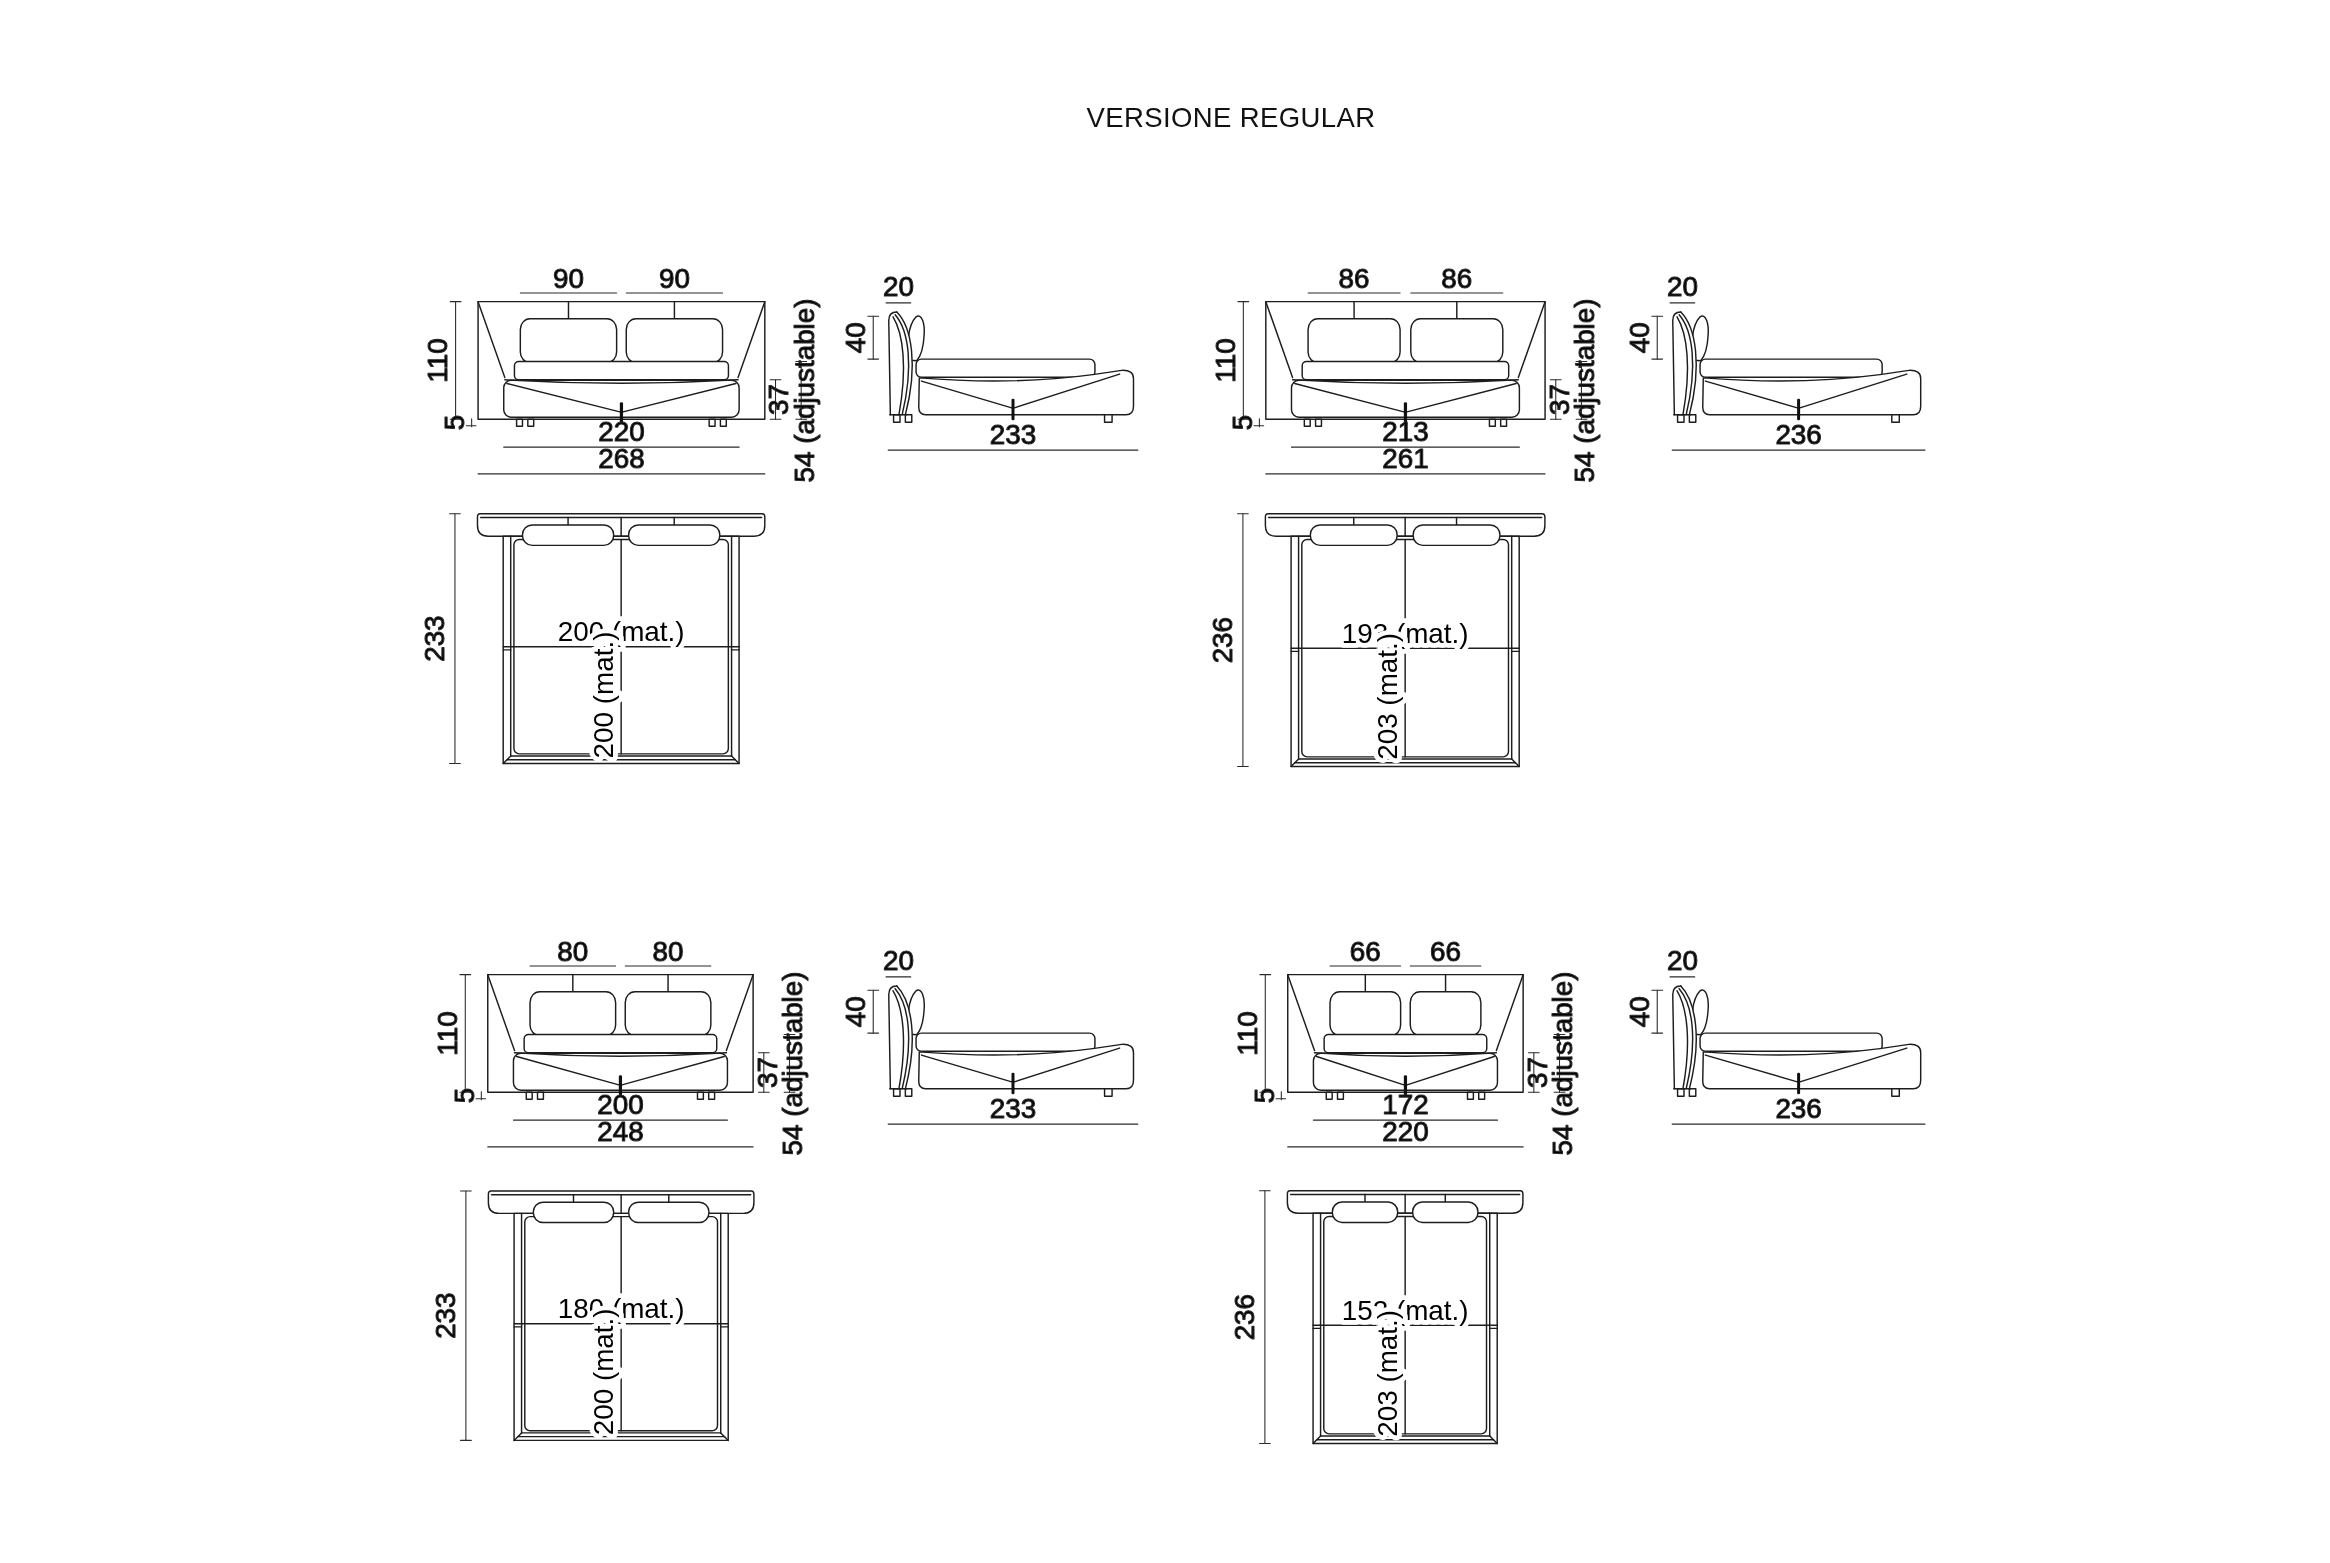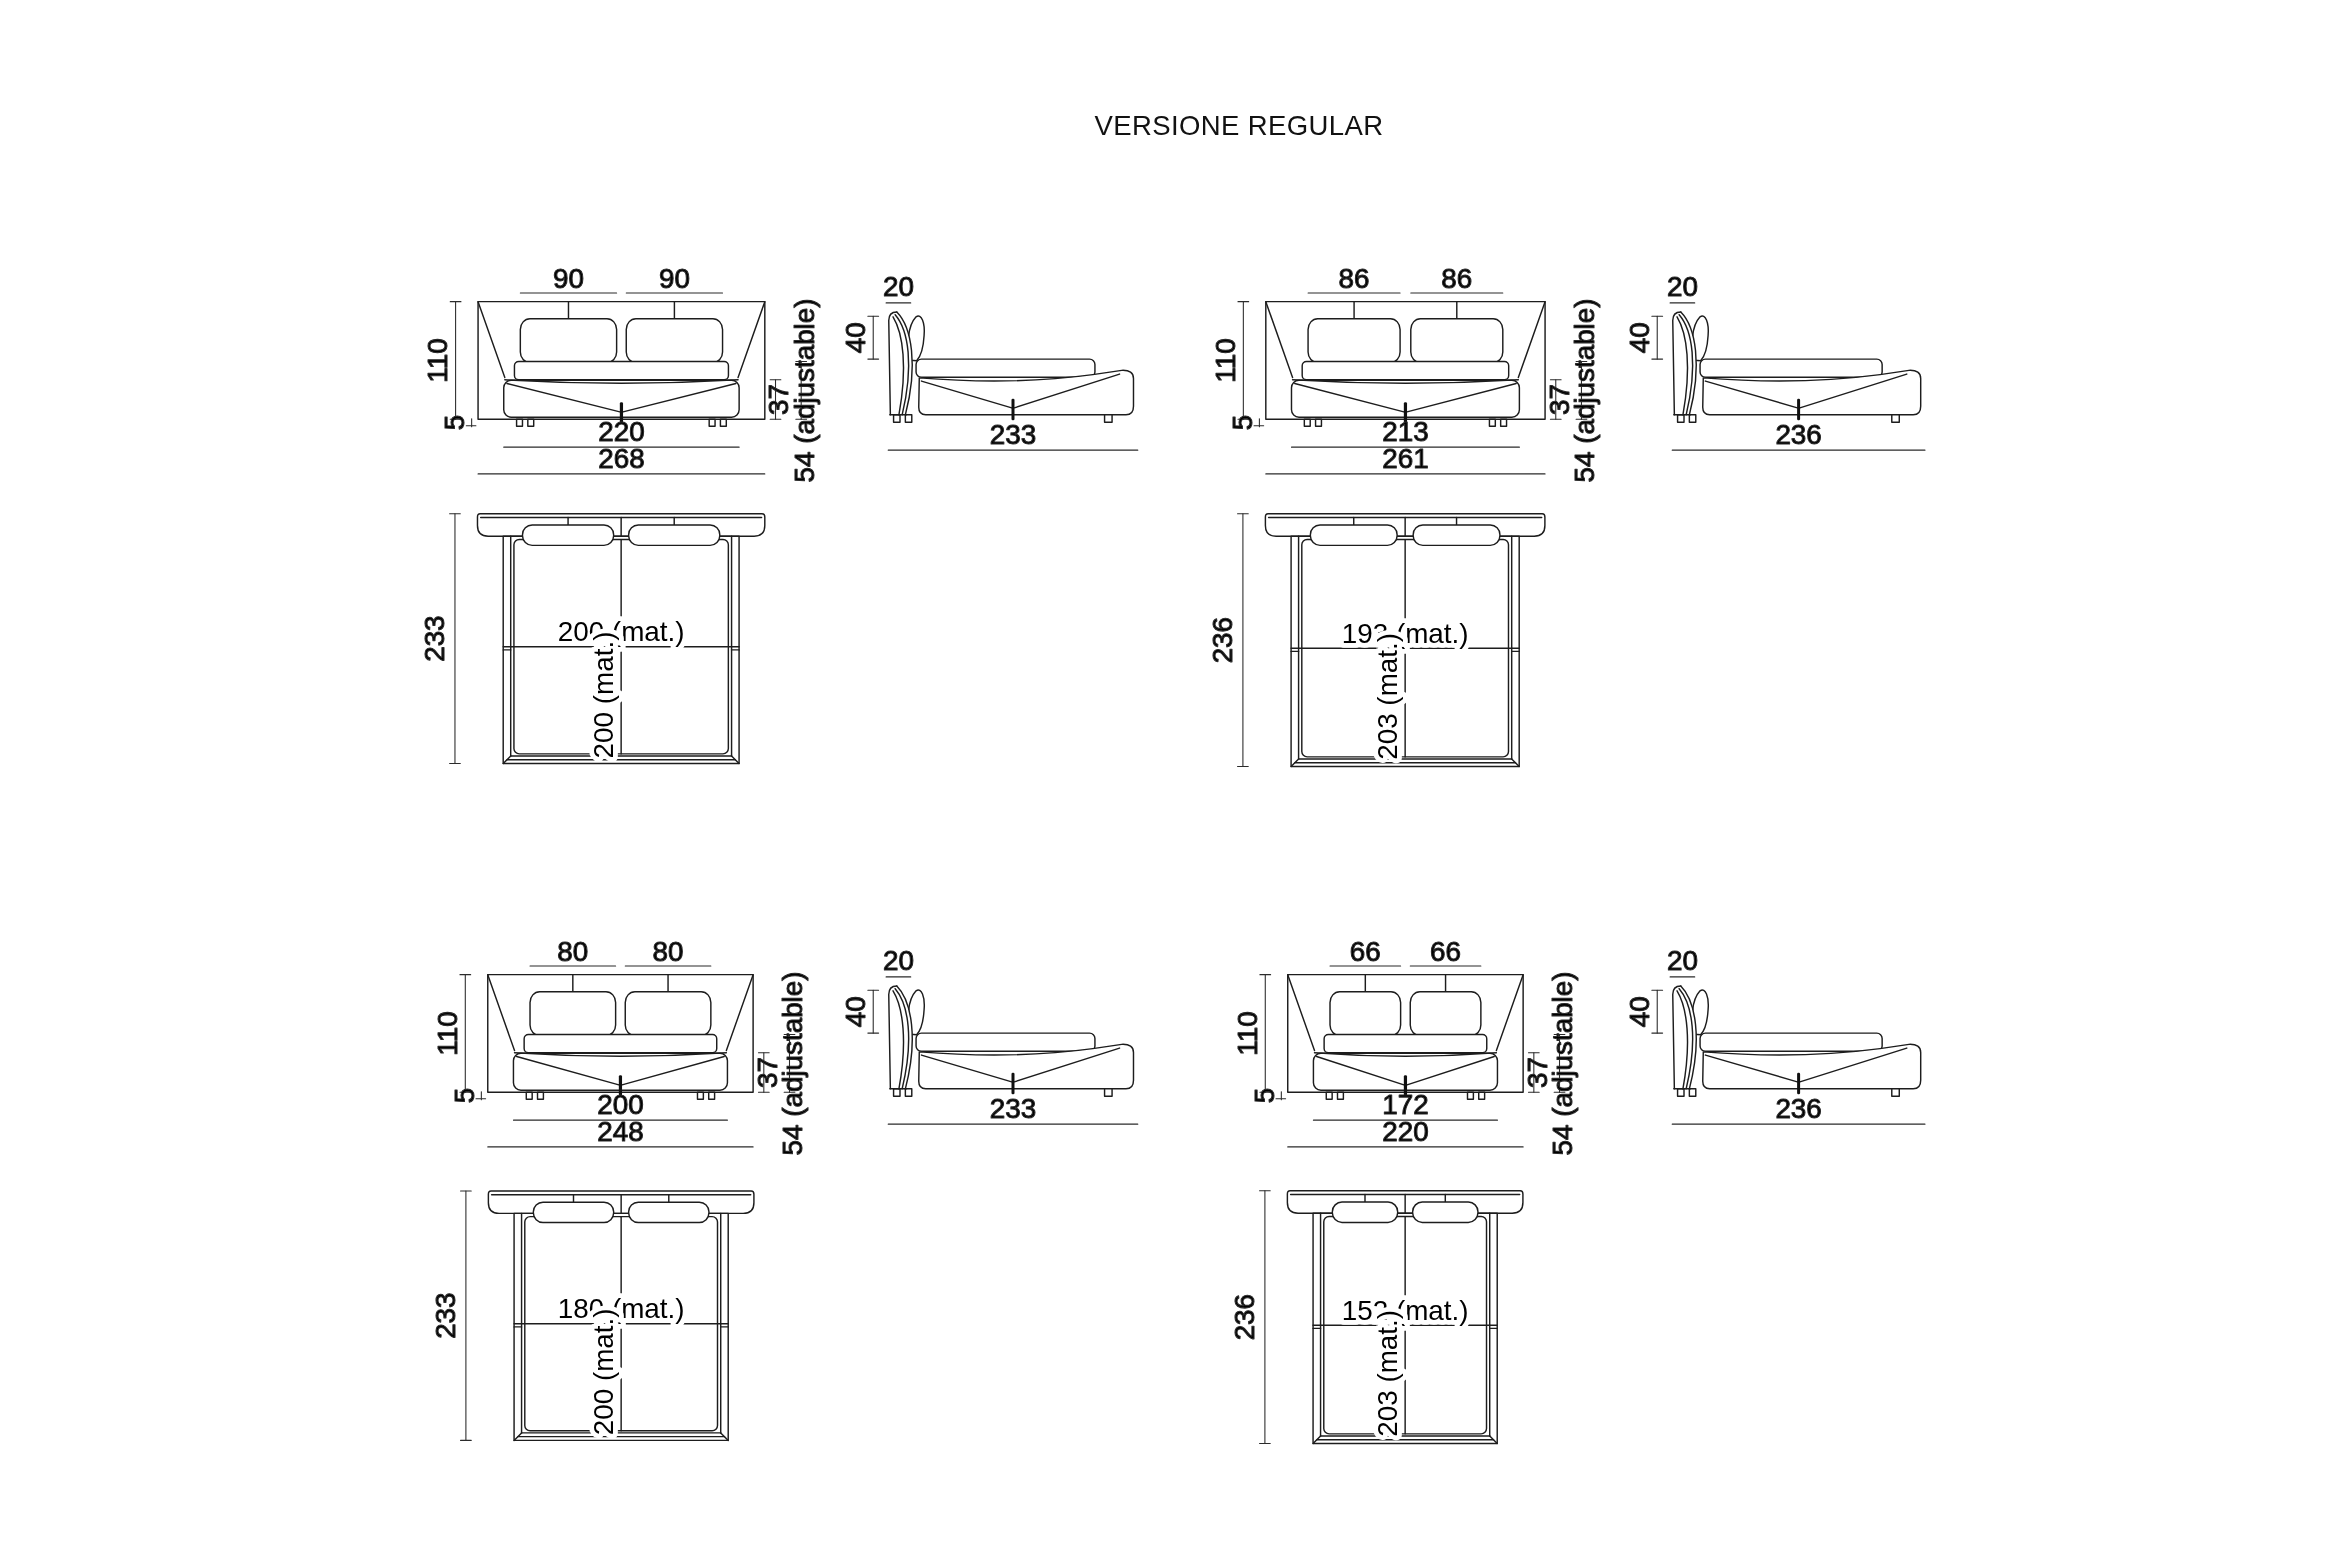--- a/index.html
+++ b/index.html
@@ -1,20 +1,20 @@
 <!DOCTYPE html>
 <html style="font-size:11.6px"><head>
 <meta charset="utf-8">
 <style>
   html,body{margin:0;padding:0;background:#fff;}
   .stage{position:relative;width:2330px;height:1563px;background:#ffffff;overflow:hidden;
          font-family:"Liberation Sans",sans-serif;}
   .title{position:absolute;left:1223px;top:94px;transform:translateX(-50%);
          font-family:"Liberation Sans",sans-serif;font-size:27.5px;font-weight:400;
-         letter-spacing:0.4px;color:#121212;margin:16px;white-space:nowrap;}
+         letter-spacing:0.4px;color:#121212;margin:8px;white-space:nowrap;}
   svg{position:absolute;overflow:visible;}
   svg text{font-family:"Liberation Sans",sans-serif;font-size:26px;fill:#000;}
   .halo{stroke:#ffffff;stroke-width:9px;paint-order:stroke;}
 </style>
 </head>
 <body>
 
 <div class="stage">
   <h1 class="title">VERSIONE REGULAR</h1>
 

